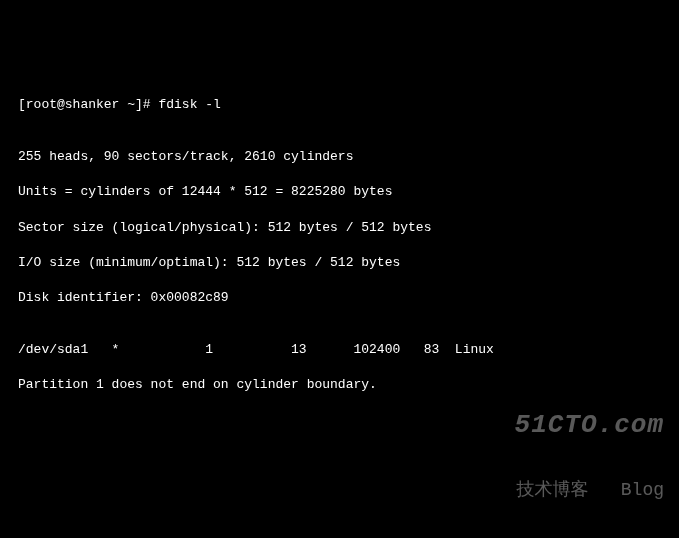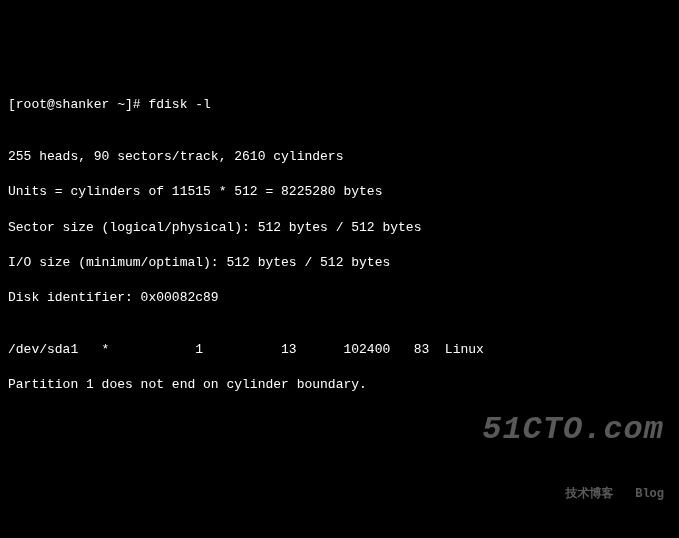--- a/index.html
+++ b/index.html
@@ -9,50 +9,50 @@
       font-family: 'Courier New', monospace;
       font-size: 13px;
       line-height: 1.35;
       padding: 8px;
       width: 679px;
       height: 538px;
       overflow: hidden;
       position: relative;
       white-space: pre;
     }
-    .line { display: block; }
+    .line { display: block; margin-left: 10px; }
     .watermark {
       position: absolute;
       right: 15px;
       bottom: 18px;
       text-align: right;
       opacity: 0.35;
       pointer-events: none;
     }
     .watermark .big {
-      font-size: 32px;
+      font-size: 26px;
       font-weight: bold;
       font-style: italic;
       letter-spacing: 1px;
     }
     .watermark .small {
-      font-size: 12px;
-      font-weight: bold;
+      font-size: 18px;
+      font-weight: normal;
     }
   </style>
 </head>
 <body>
 
 
 
 <div>
 <span class="line">[root@shanker ~]# fdisk -l</span>
 <span class="line"></span>
 <span class="line">255 heads, 90 sectors/track, 2610 cylinders</span>
-<span class="line">Units = cylinders of 11515 * 512 = 8225280 bytes</span>
+<span class="line">Units = cylinders of 12444 * 512 = 8225280 bytes</span>
 <span class="line">Sector size (logical/physical): 512 bytes / 512 bytes</span>
 <span class="line">I/O size (minimum/optimal): 512 bytes / 512 bytes</span>
 <span class="line">Disk identifier: 0x00082c89</span>
 <span class="line"></span>
 <span class="line">/dev/sda1   *           1          13      102400   83  Linux</span>
 <span class="line">Partition 1 does not end on cylinder boundary.</span>
 
 <span class="line"></span>
 
 

